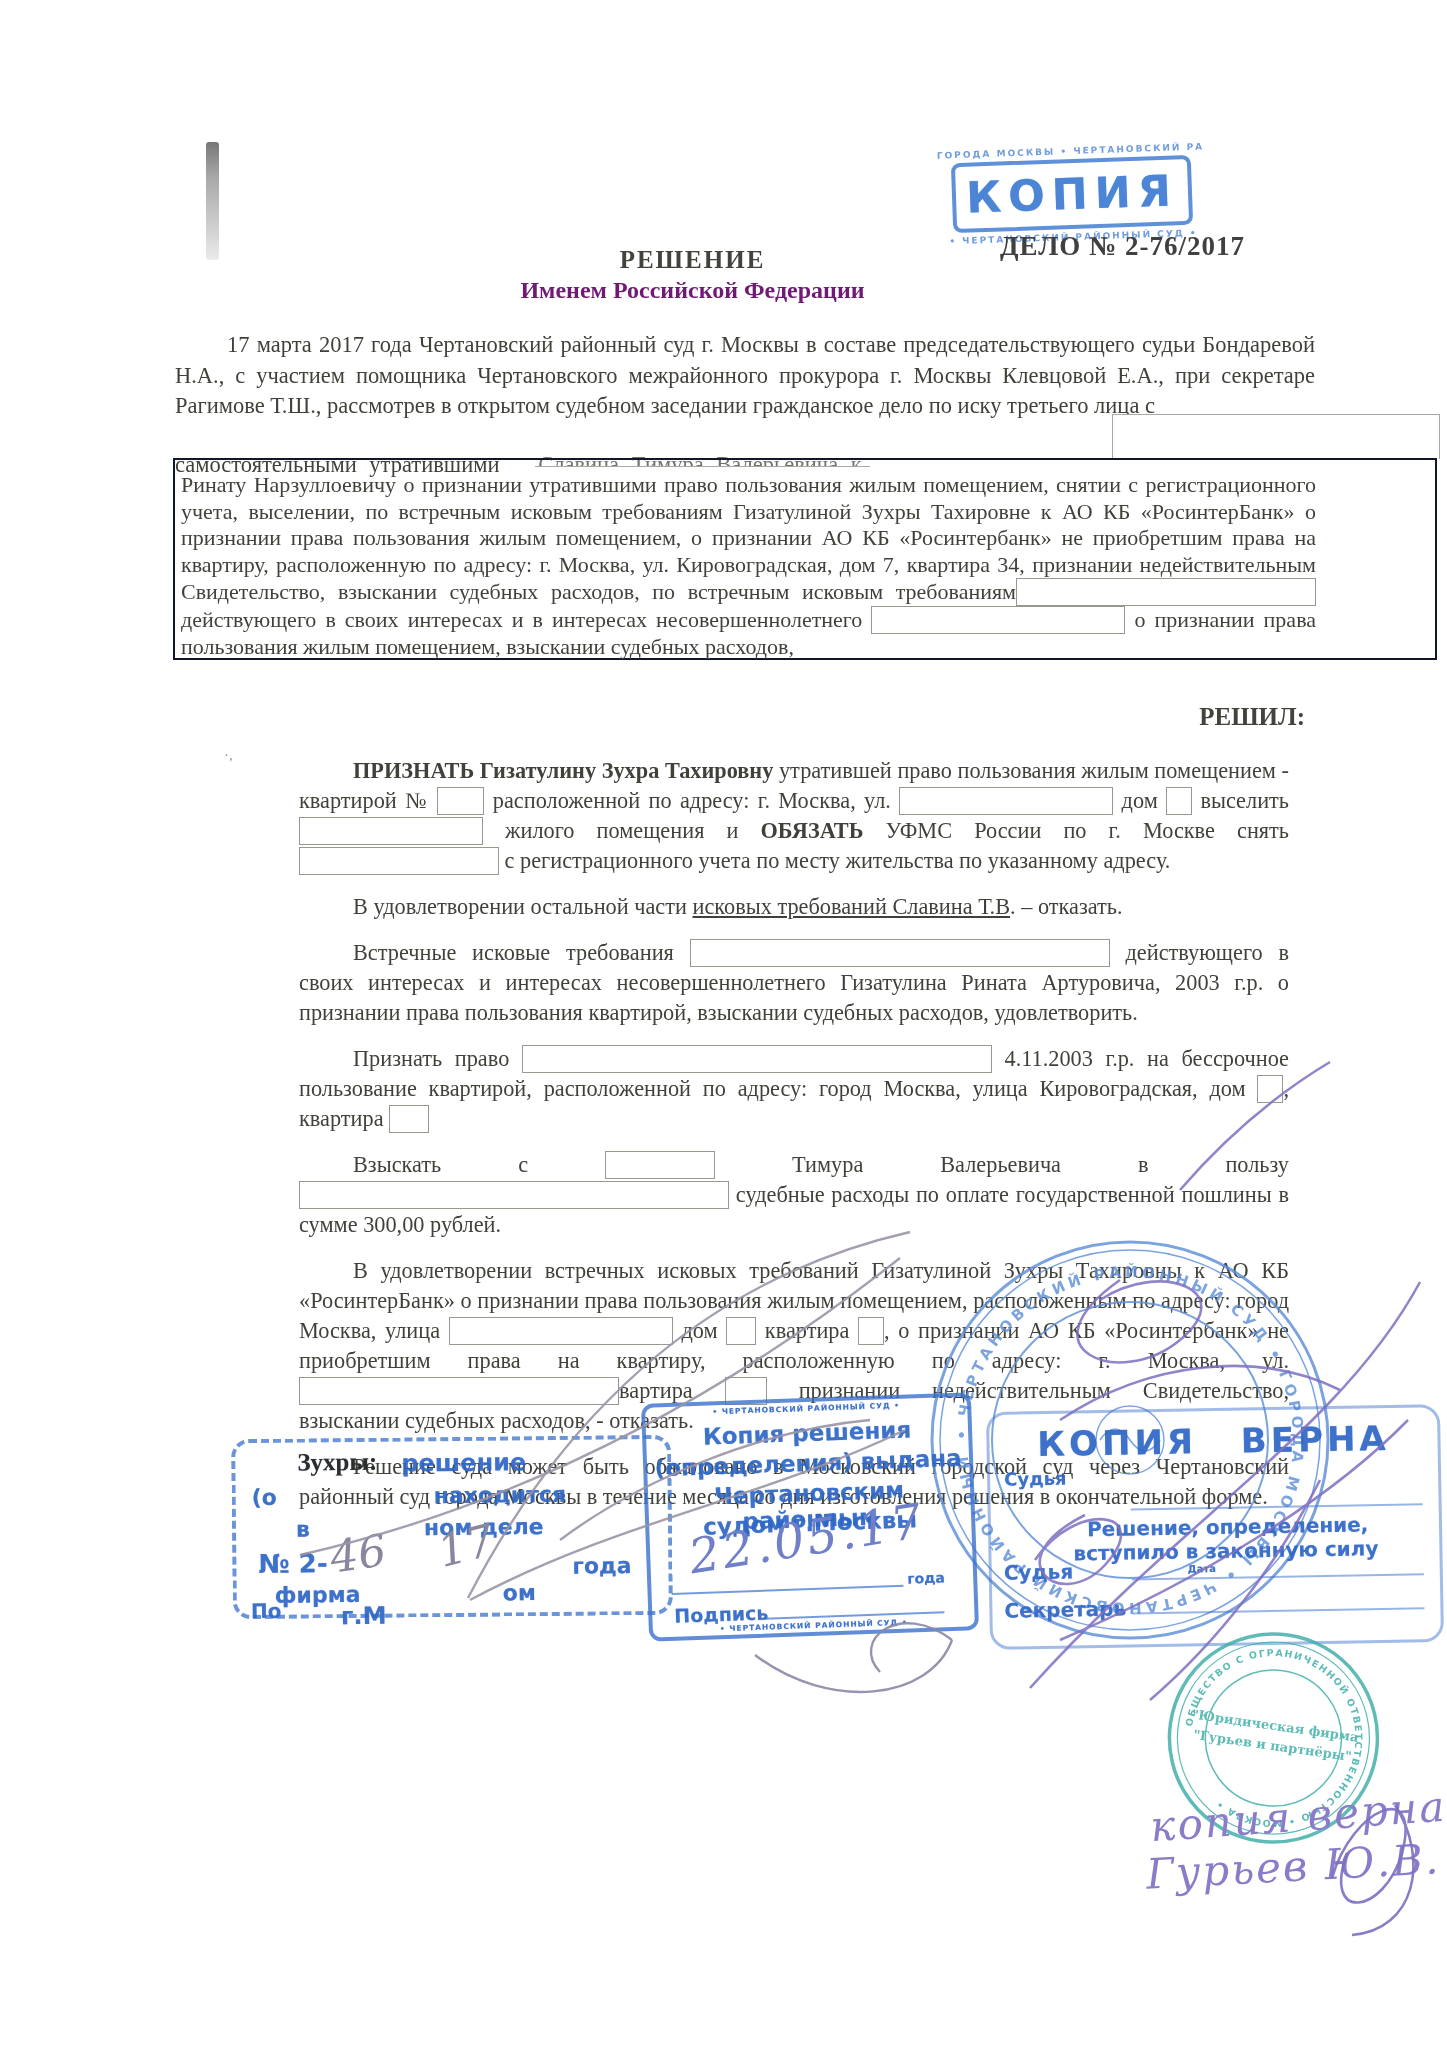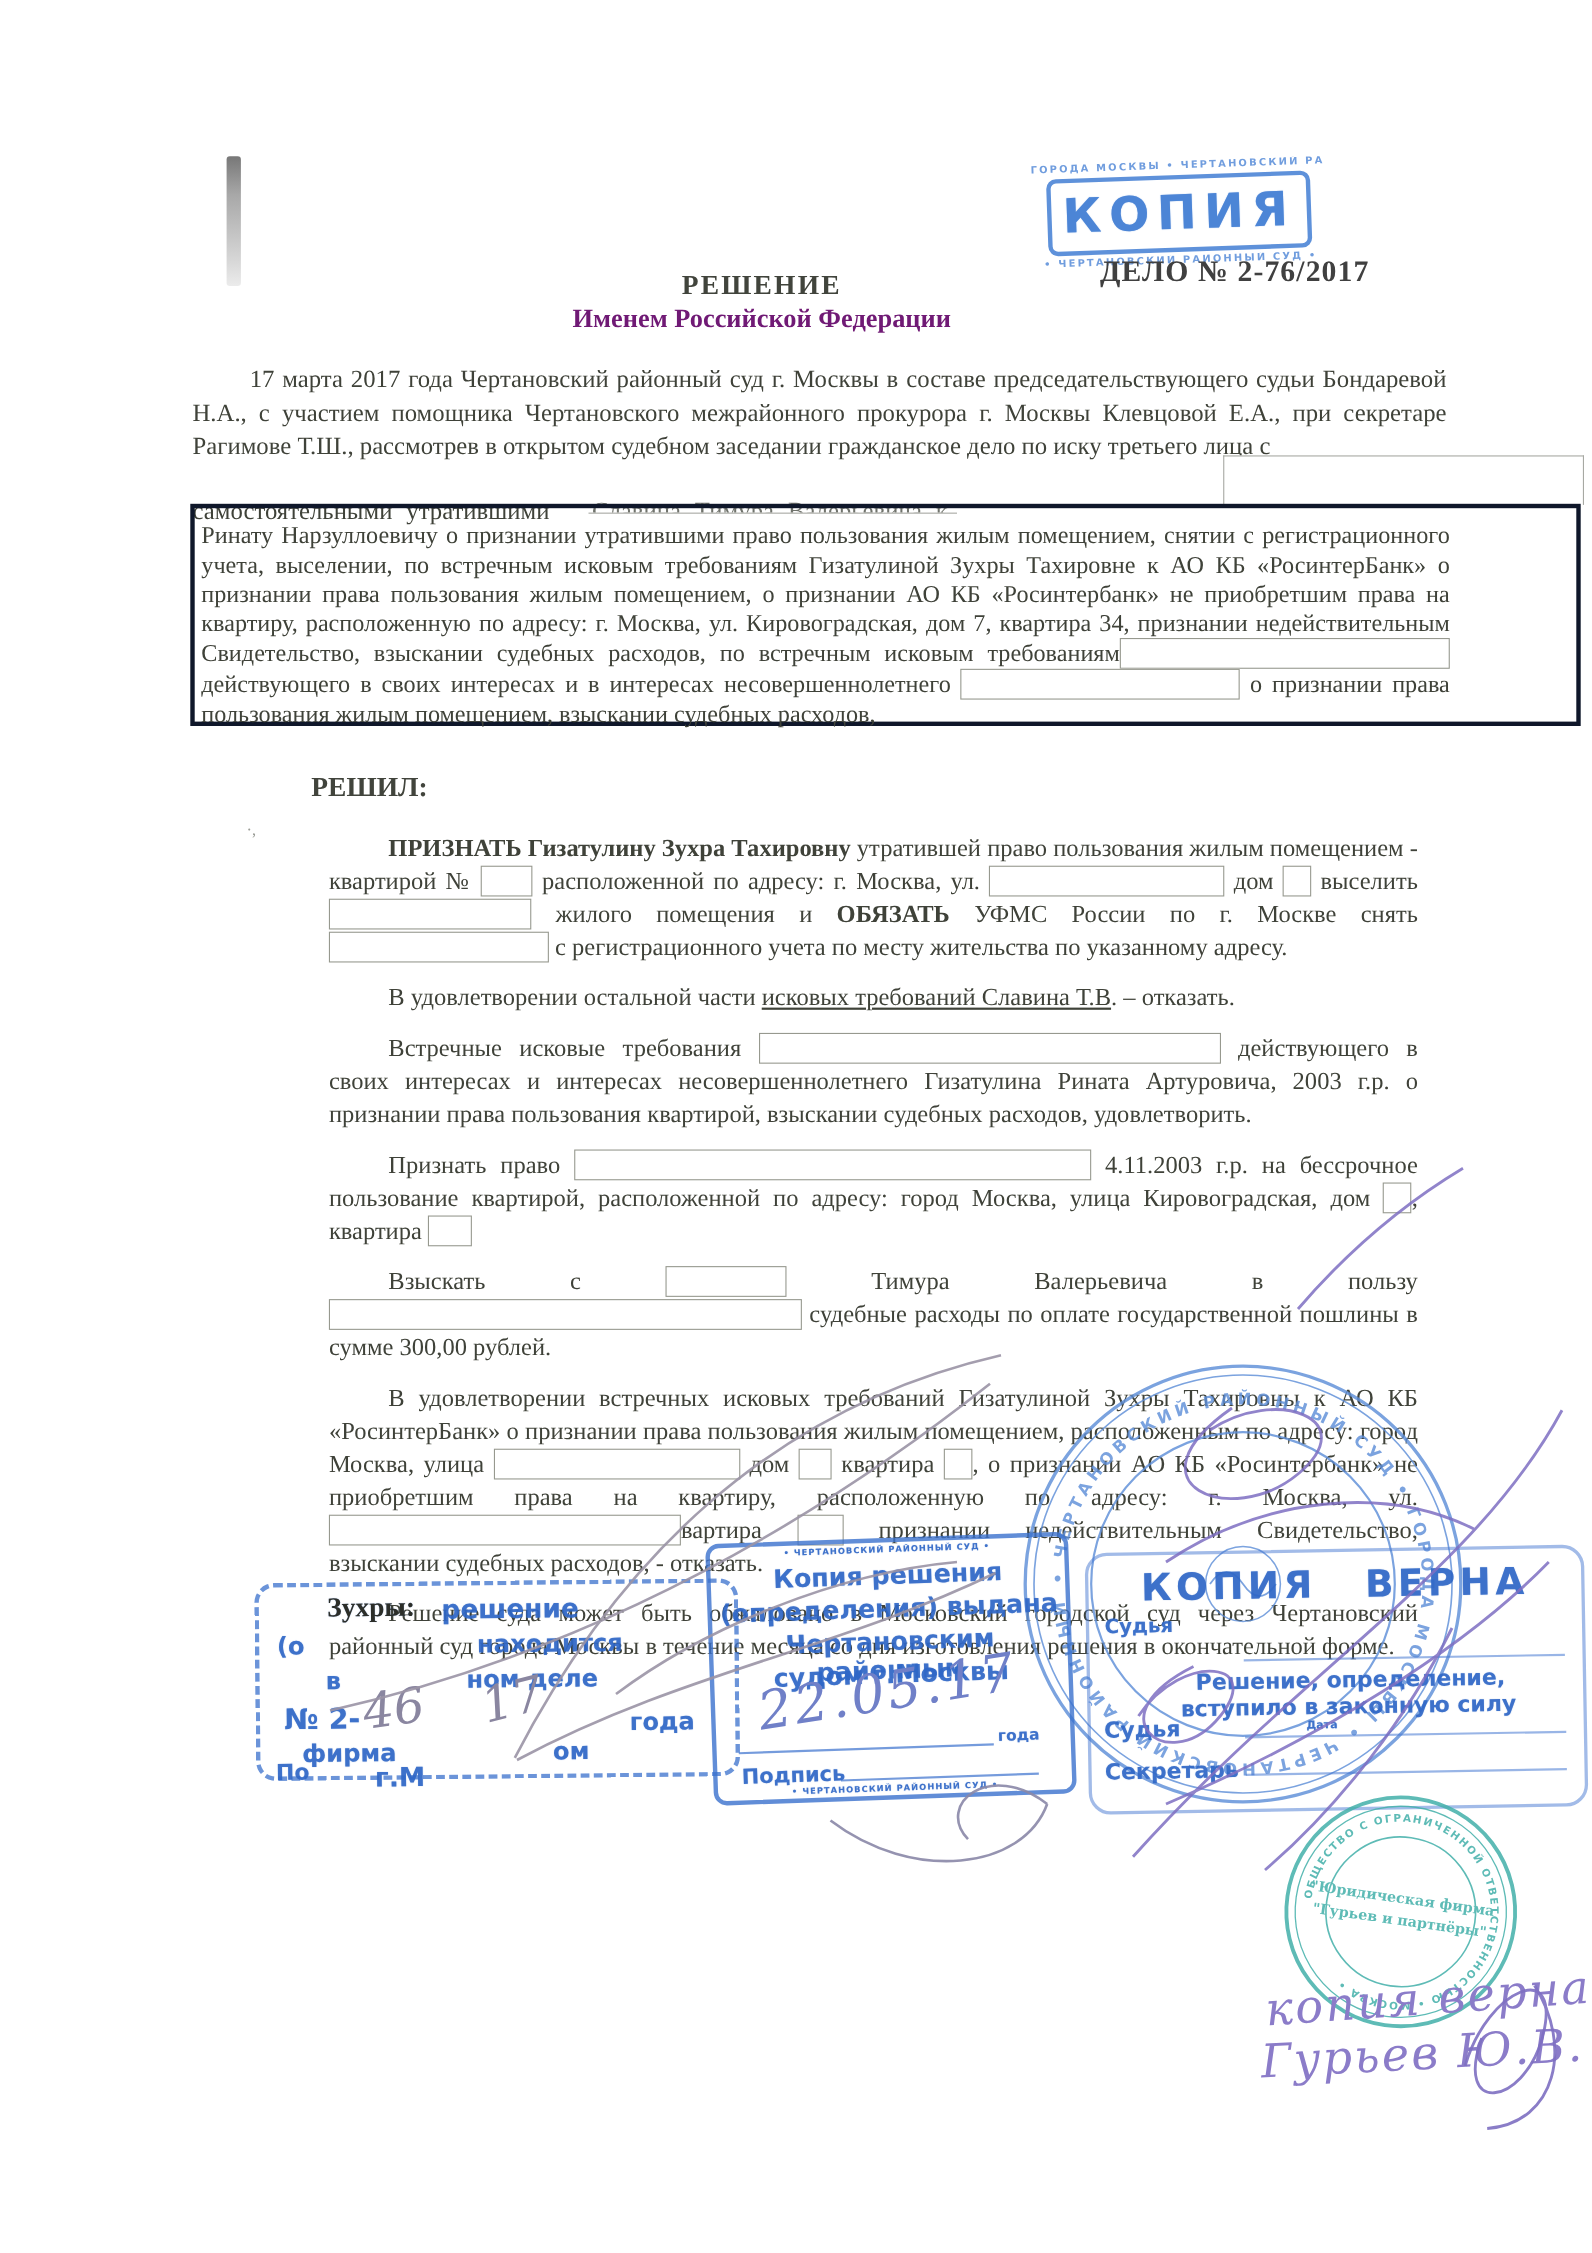--- a/index.html
+++ b/index.html
@@ -27,25 +27,25 @@
             font-weight:bold;font-size:24px;color:#701a75;}
   
   .p1{position:absolute;left:175px;top:330px;width:1140px;font-size:22.5px;line-height:30.5px;
       text-align:justify;text-indent:52px;}
   .p1-last{position:absolute;left:175px;top:452px;width:1140px;font-size:22.5px;word-spacing:7px;}
   .seg-struck{position:relative;display:inline-block;color:#70736c;margin-left:26px;}
   .seg-struck::after{content:"";position:absolute;left:-3px;right:-8px;top:55%;bottom:-5px;
                      background:#fff;border-top:1px solid #a7a9a3;}
   .intro-notch{position:absolute;left:1112px;top:414px;width:326px;height:44px;background:#fff;
                border:1px solid #a7a9a3;border-bottom:none;}
-  .intro-box{position:absolute;left:173px;top:458px;width:1264px;height:202px;border:4px solid #0f172a;
+  .intro-box{position:absolute;left:173px;top:458px;width:1264px;height:202px;border:2px solid #0f172a;
              box-sizing:border-box;padding-left:16px;}
   .p2{position:absolute;left:6px;top:12px;width:1135px;font-size:22px;line-height:26.5px;text-align:justify;}
   
-  .reshil{position:absolute;left:283px;top:703px;width:1022px;text-align:left;
+  .reshil{position:absolute;left:283px;top:703px;width:1022px;text-align:right;
           font-weight:bold;font-size:25px;color:#41443c;}
   .res{position:absolute;left:283px;top:740px;width:1022px;font-size:22.3px;line-height:30px;}
   .res p{margin:16px;text-align:justify;text-indent:54px;}
   .seg-bold{font-weight:bold;}
   .seg-underline{text-decoration:underline;}
   .redact{display:inline-block;height:26px;background:#fff;border:1px solid #97998f;
           vertical-align:-7px;}
   
   .stamp-sans{font-family:"DejaVu Sans",sans-serif;font-weight:bold;
               color:rgba(47,103,198,.88);text-shadow:0 0 1px rgba(47,103,198,.45);}

